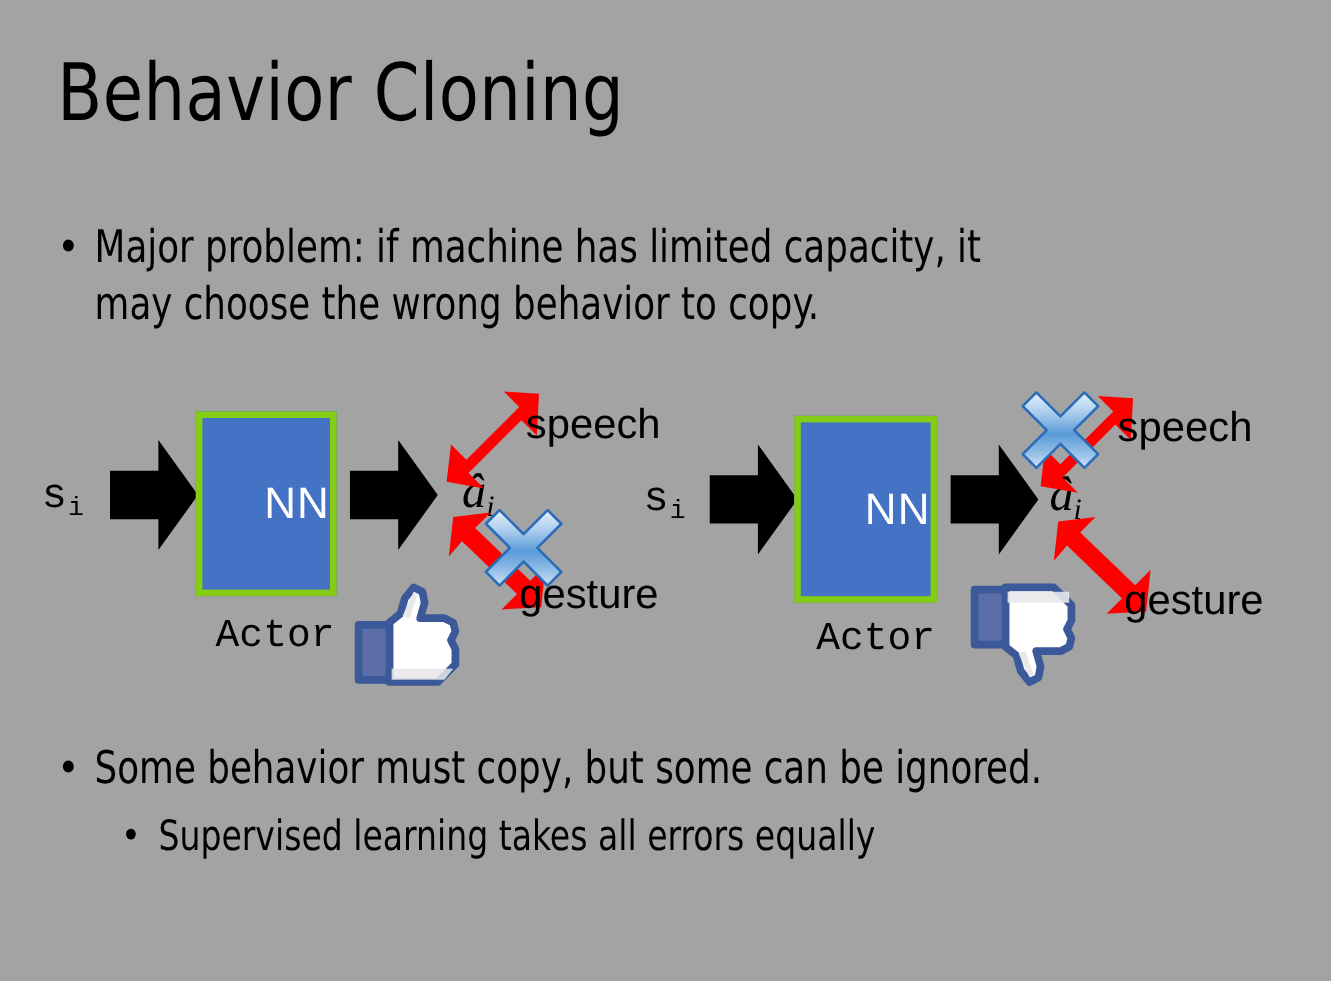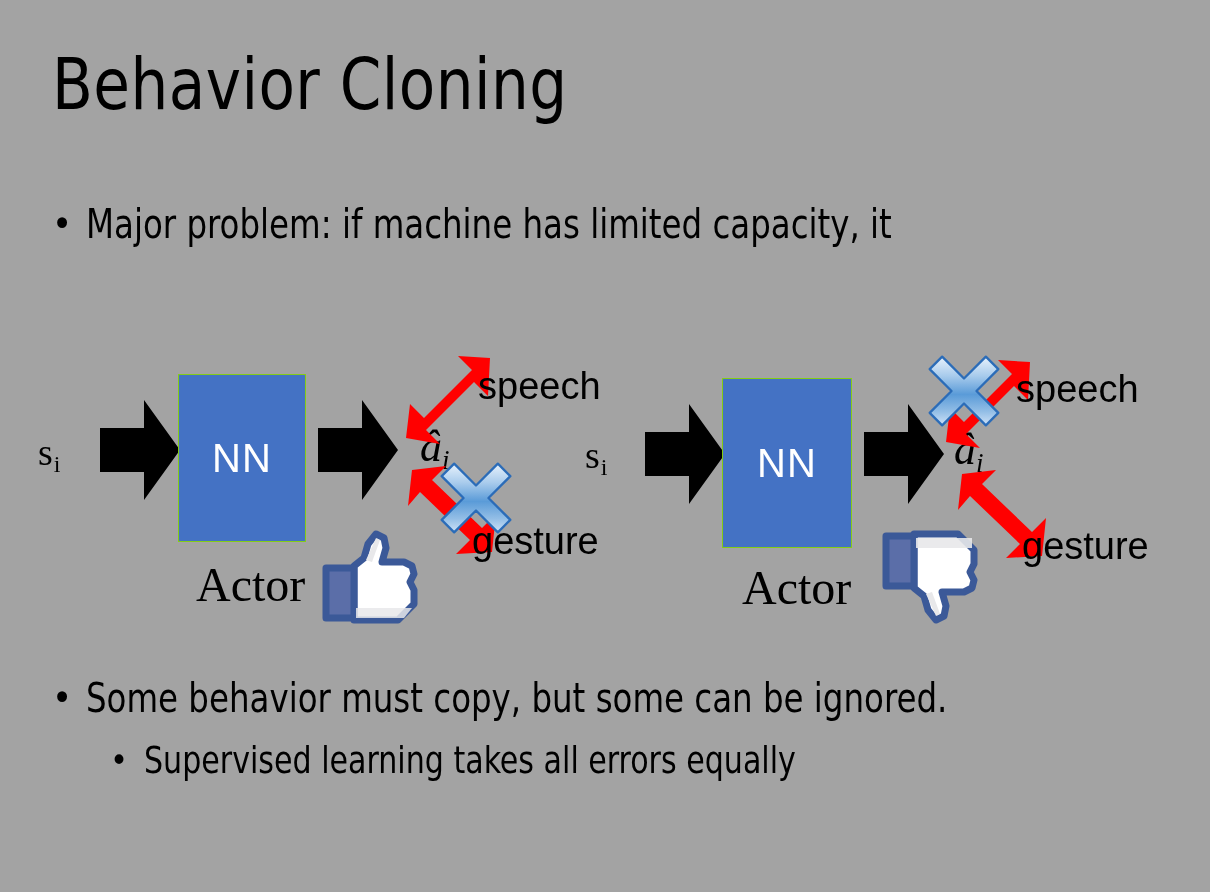--- a/index.html
+++ b/index.html
@@ -91,43 +91,43 @@
     width: 1060px;
   }
   #bullet-3 .bullet-dot { font-size: 34px; }
 
   
   .diagram { position: absolute; top: 0; left: 0; }
 
   .nn-box {
     position: absolute;
     background: #4472C4;
-    border: 1px solid #84cc16;
+    border: 6px solid #84cc16;
     box-sizing: border-box;
     display: flex;
     align-items: center;
-    justify-content: center;
+    justify-content: flex-end;
   }
   .nn-label {
     color: #ffffff;
     font-family: "Liberation Sans", sans-serif;
     font-size: 40px;
     font-weight: 400;
     letter-spacing: 1px;
   }
   .actor-label {
     position: absolute;
-    font-family: Liberation Serif, serif;
-    font-size: 48px;
+    font-family: Liberation Mono, monospace;
+    font-size: 36px;
     color: #000000;
     white-space: nowrap;
   }
   .state-label {
     position: absolute;
-    font-family: Liberation Serif, serif;
+    font-family: Liberation Mono, monospace;
     font-size: 38px;
     color: #000000;
     white-space: nowrap;
   }
   .state-label sub {
     font-size: 24px;
     vertical-align: baseline;
     position: relative;
     top: 7px;
     left: 1px;
@@ -168,20 +168,23 @@
 <body>
 
 <div id="slide">
 
   <div id="slide-title">Behavior Cloning</div>
 
   <div class="bullet-block" id="bullet-1">
     <div class="bullet-row">
       <span class="bullet-dot">•</span>
       <span class="bullet-text">Major problem: if machine has limited capacity, it</span>
+    </div>
+    <div class="bullet-row">
+      <span class="cont">may choose the wrong behavior to copy.</span>
     </div>
   </div>
 
   <div class="diagram">
 
     <div class="state-label" style="left:38px; top:430px;">
       <span>s</span><sub>i</sub>
     </div>
 
     <svg class="black-arrow" style="left:100px; top:398px;" width="80" height="104" viewBox="0 0 80 104">

